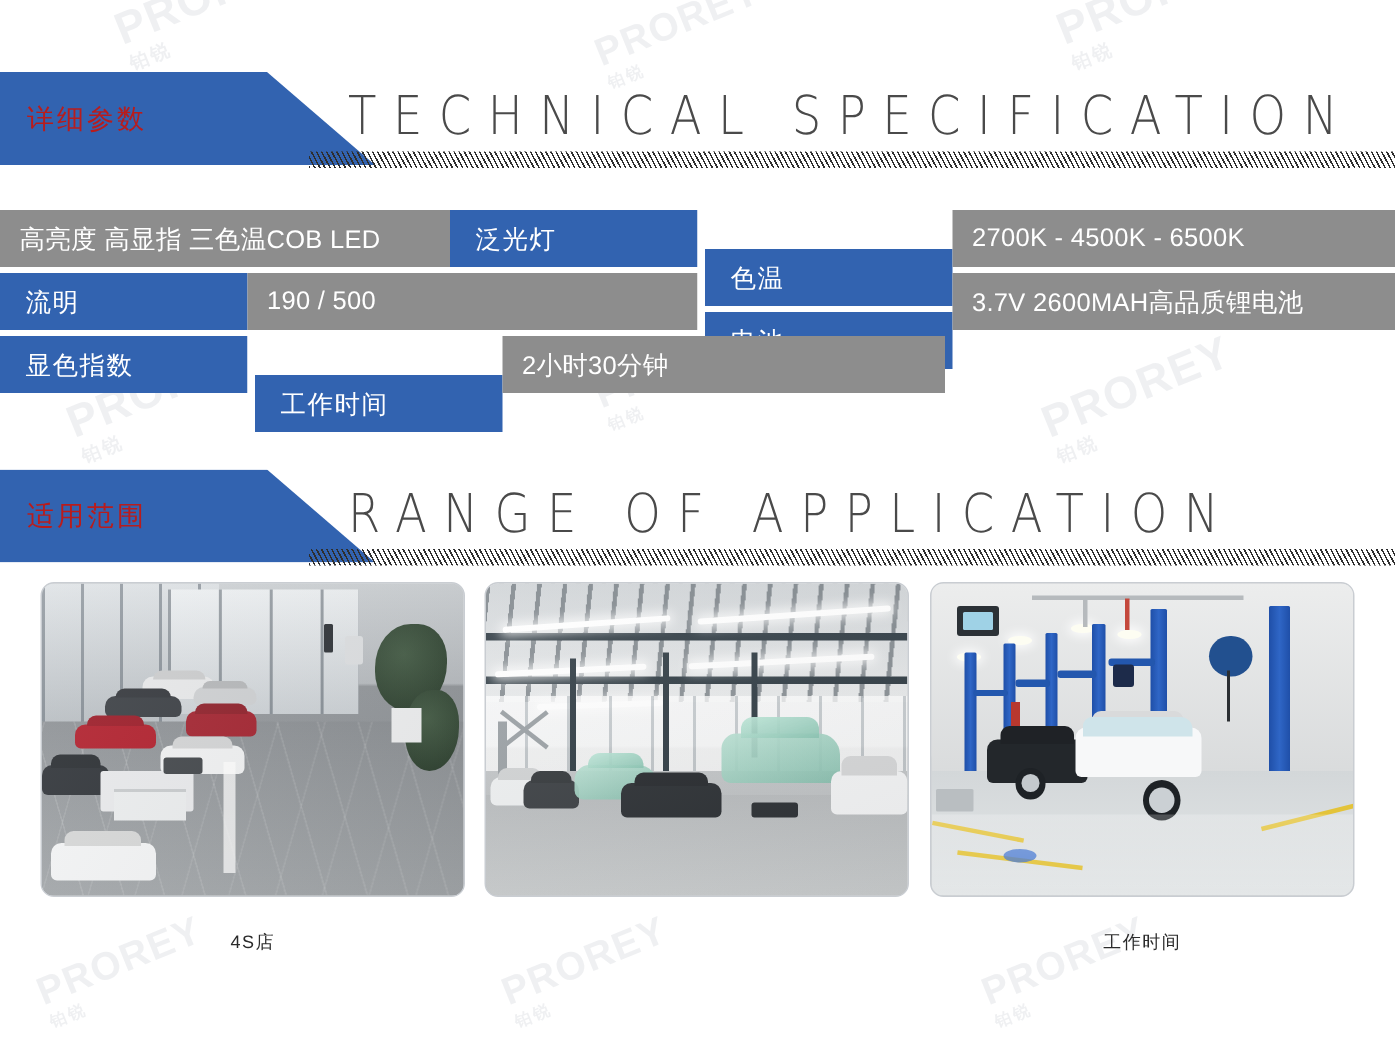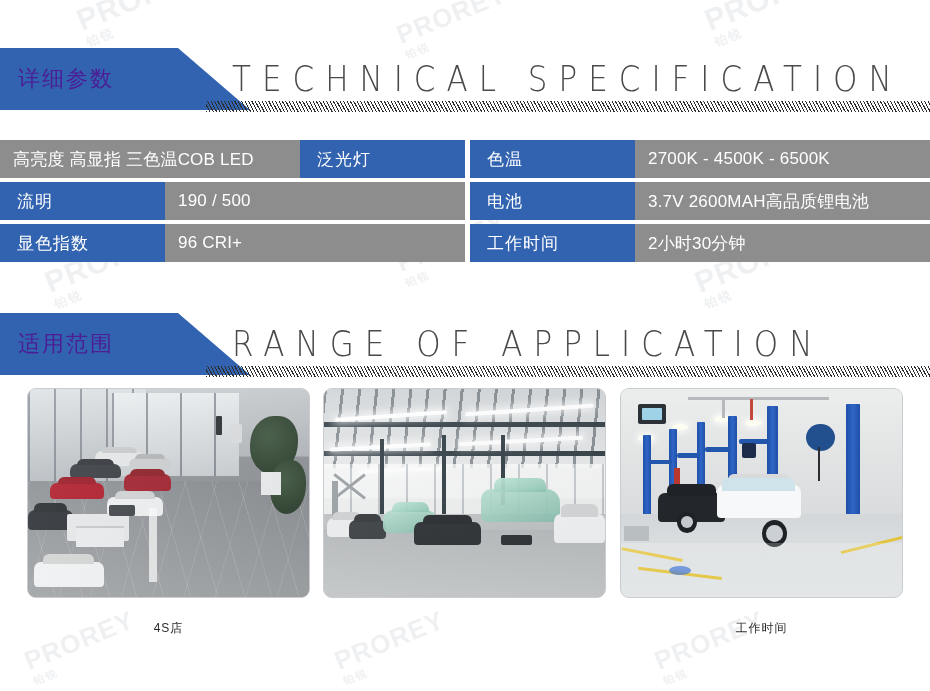--- a/index.html
+++ b/index.html
@@ -56,22 +56,22 @@
     height: 62px;
     background: #3263b0;
     clip-path: polygon(0 0, 178px 0, 250px 62px, 0 62px);
   }
   .band-cn {
     position: absolute;
     left: 18px;
     top: 0;
     height: 48px;
     line-height: 62px;
-    font-size: 22px;
-    color: #4c1d95;
+    font-size: 18px;
+    color: #b91c1c;
     letter-spacing: 2px;
     font-family: "Liberation Sans", "DejaVu Sans", sans-serif;
     white-space: nowrap;
   }
   .band-en {
     position: absolute;
     top: 0;
     height: 62px;
     line-height: 60px;
     font-size: 31px;
@@ -123,21 +123,21 @@
   }
   .cell-value {
     background: #8d8d8d;
     color: #ffffff;
     padding-left: 13px;
     letter-spacing: 0.2px;
   }
   .c-l1 { width: 165px; }
   .c-v1 { width: 300px; }
   .c-gap { width: 5px; background: #ffffff; }
-  .c-l2 { width: 165px; }
+  .c-l2 { width: 165px; margin-top: 26px; }
   .c-v2 { width: 295px; }
 
   
   .gallery {
     position: absolute;
     left: 0;
     top: 388px;
     width: 930px;
   }
   .card {
@@ -307,21 +307,20 @@
     <div class="spec-row">
       <div class="cell cell-label c-l1">流明</div>
       <div class="cell cell-value c-v1">190 / 500</div>
       <div class="c-gap"></div>
       <div class="cell cell-label c-l2">电池</div>
       <div class="cell cell-value c-v2">3.7V 2600MAH高品质锂电池</div>
     </div>
 
     <div class="spec-row">
       <div class="cell cell-label c-l1">显色指数</div>
-      <div class="cell cell-value c-v1">96 CRI+</div>
       <div class="c-gap"></div>
       <div class="cell cell-label c-l2">工作时间</div>
       <div class="cell cell-value c-v2">2小时30分钟</div>
     </div>
 
   </div>
 
   <div class="section" style="top:313px;">
     <div class="band-blue"></div>
     <div class="band-cn">适用范围</div>

